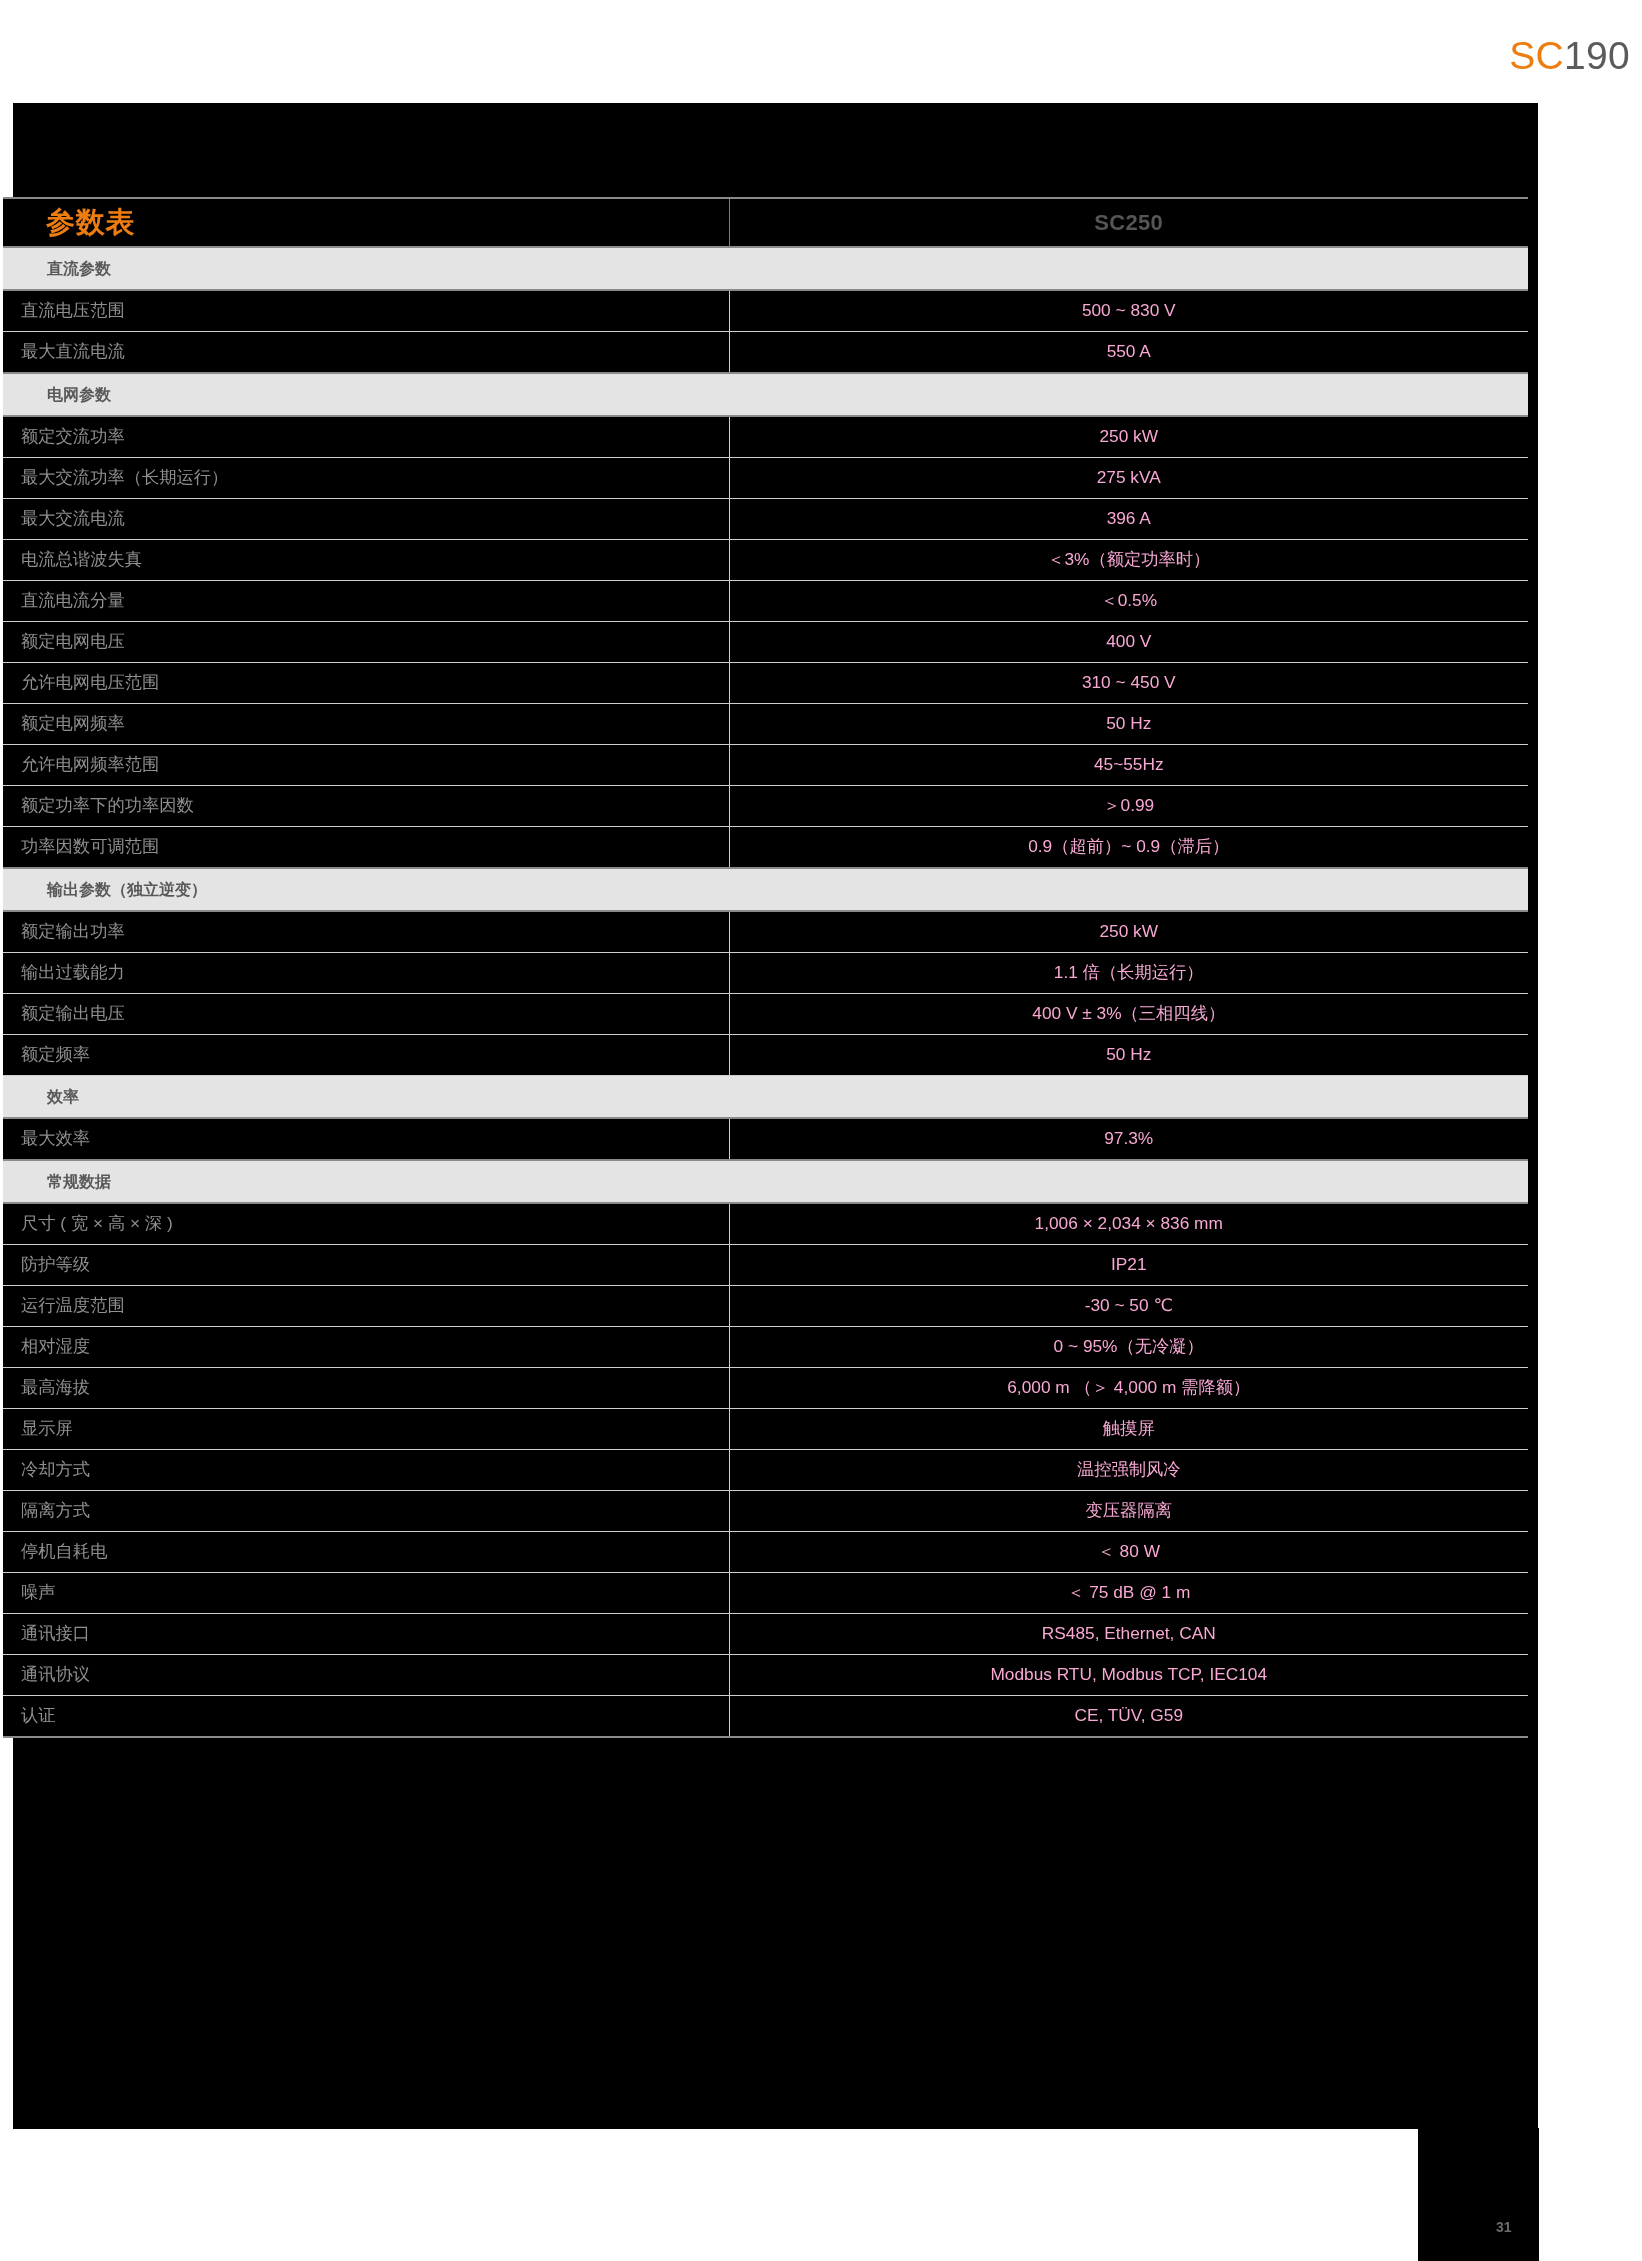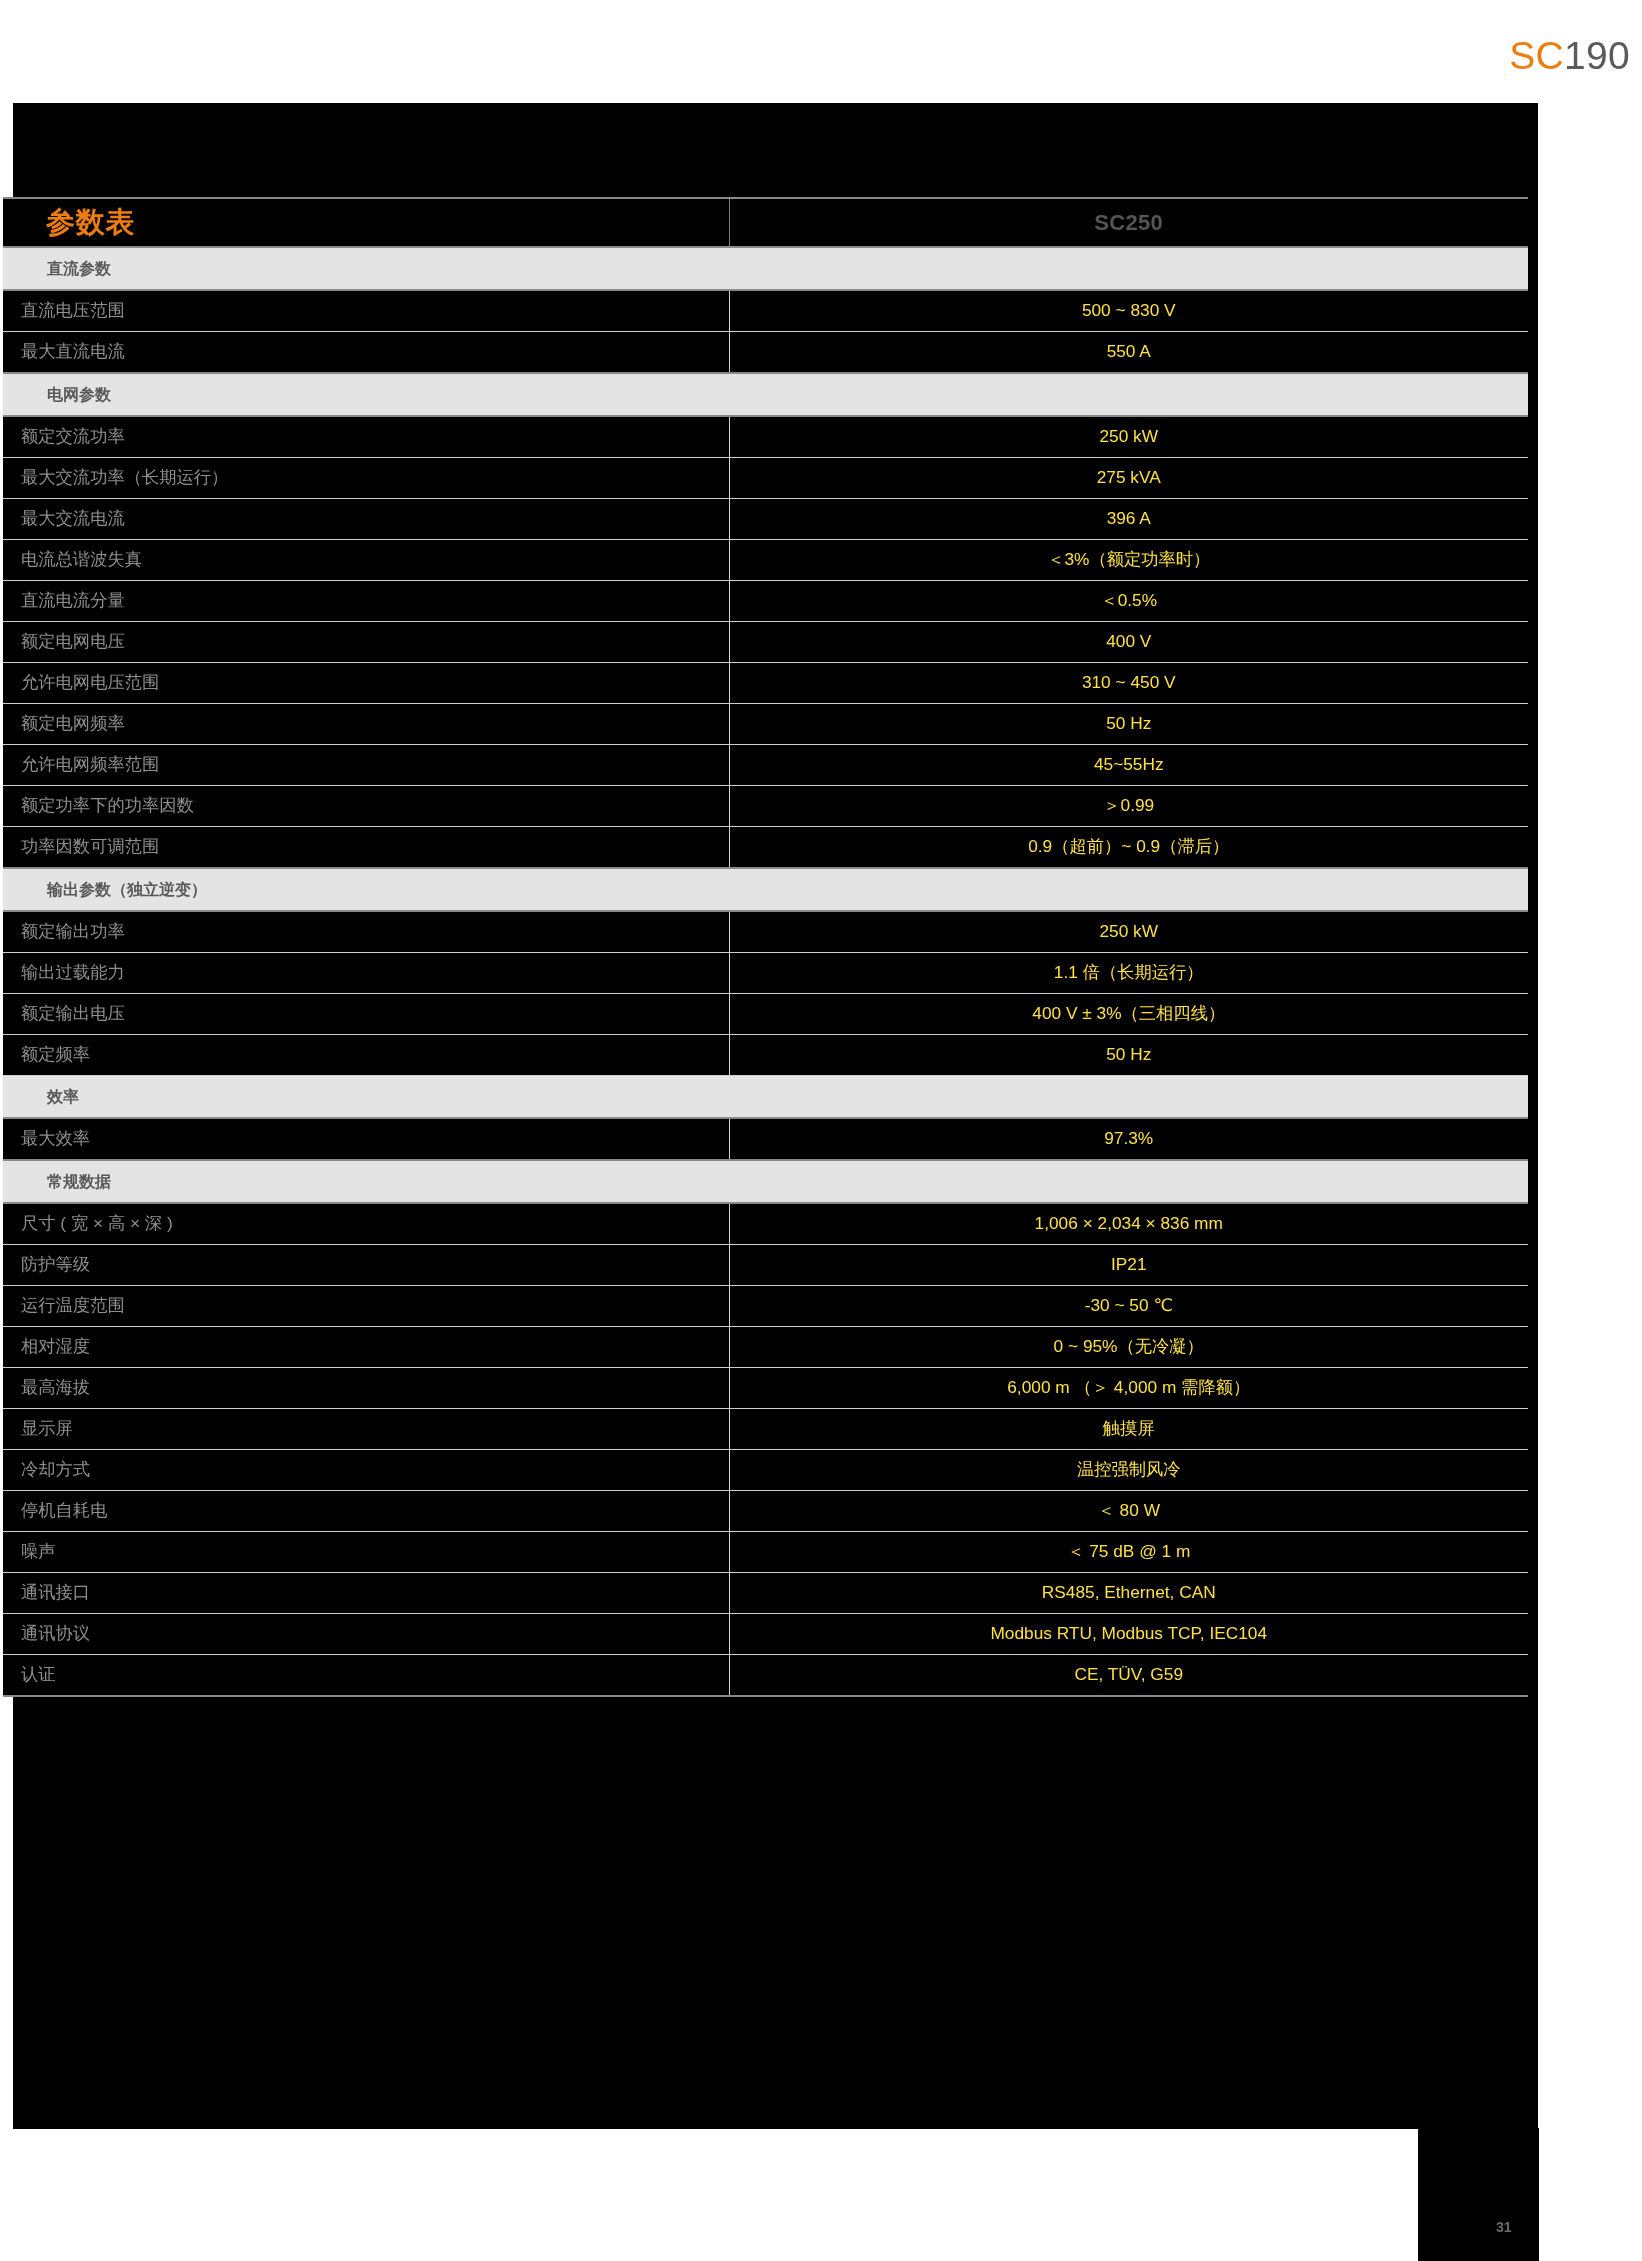--- a/index.html
+++ b/index.html
@@ -133,21 +133,21 @@
     border-bottom: 2.1px solid #8a8a8a;
   }
   .label-text {
     color: #8f8f8f;
     font-size: 17.3px;
     line-height: 1;
     display: block;
     white-space: nowrap;
   }
   .value-text {
-    color: #fde047;
+    color: #f9a8d4;
     font-size: 17.3px;
     line-height: 1;
     display: block;
     text-align: center;
     white-space: nowrap;
   }
 </style>
 </head>
 <body>
 
@@ -394,20 +394,28 @@
       <tr class="row-data">
         <td class="d-label">
           <span class="label-text">冷却方式</span>
         </td>
         <td class="d-value">
           <span class="value-text">温控强制风冷</span>
         </td>
       </tr>
       <tr class="row-data">
         <td class="d-label">
+          <span class="label-text">隔离方式</span>
+        </td>
+        <td class="d-value">
+          <span class="value-text">变压器隔离</span>
+        </td>
+      </tr>
+      <tr class="row-data">
+        <td class="d-label">
           <span class="label-text">停机自耗电</span>
         </td>
         <td class="d-value">
           <span class="value-text">＜ 80 W</span>
         </td>
       </tr>
       <tr class="row-data">
         <td class="d-label">
           <span class="label-text">噪声</span>
         </td>

